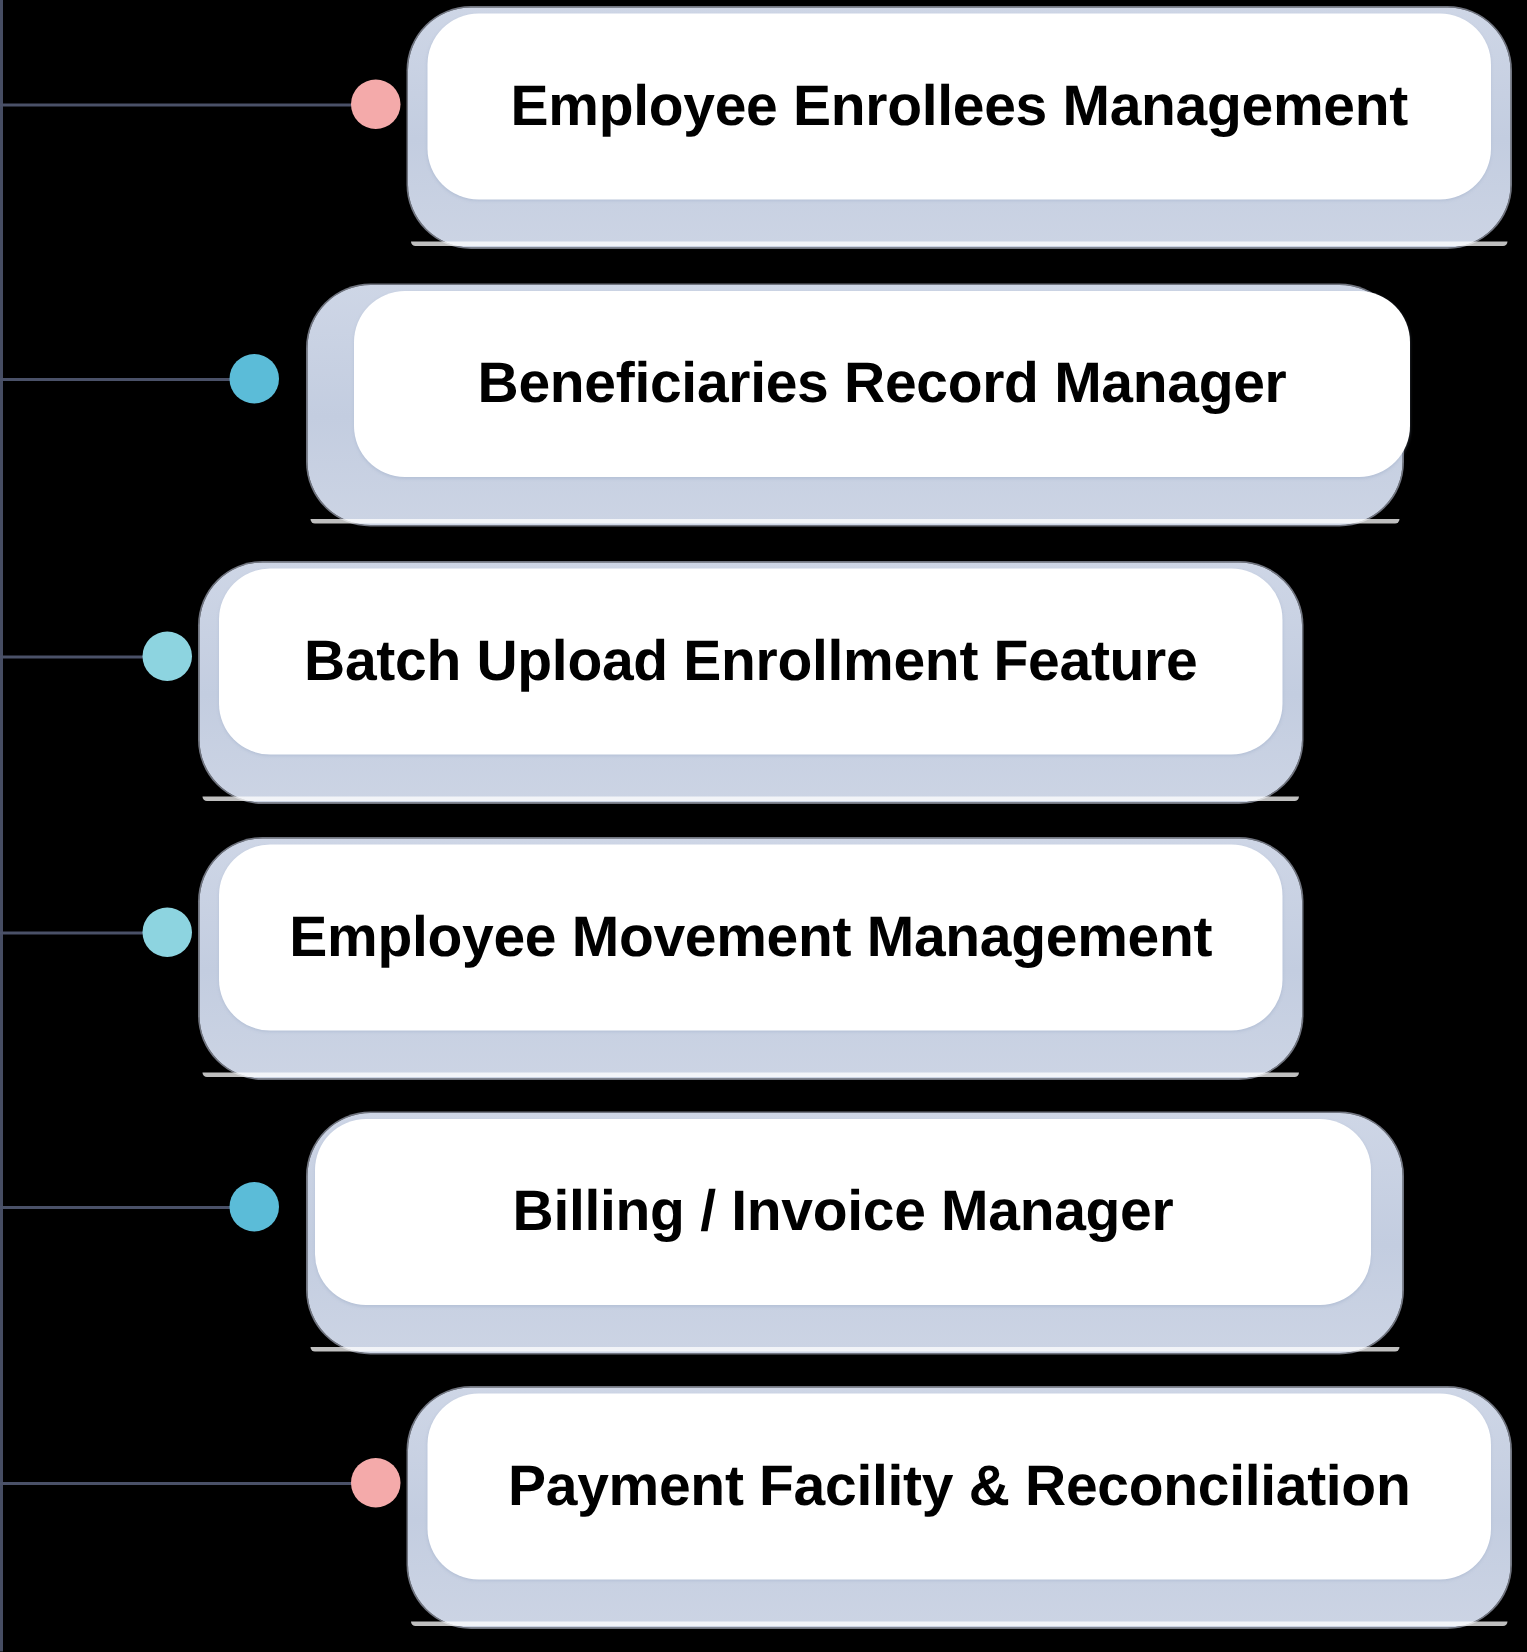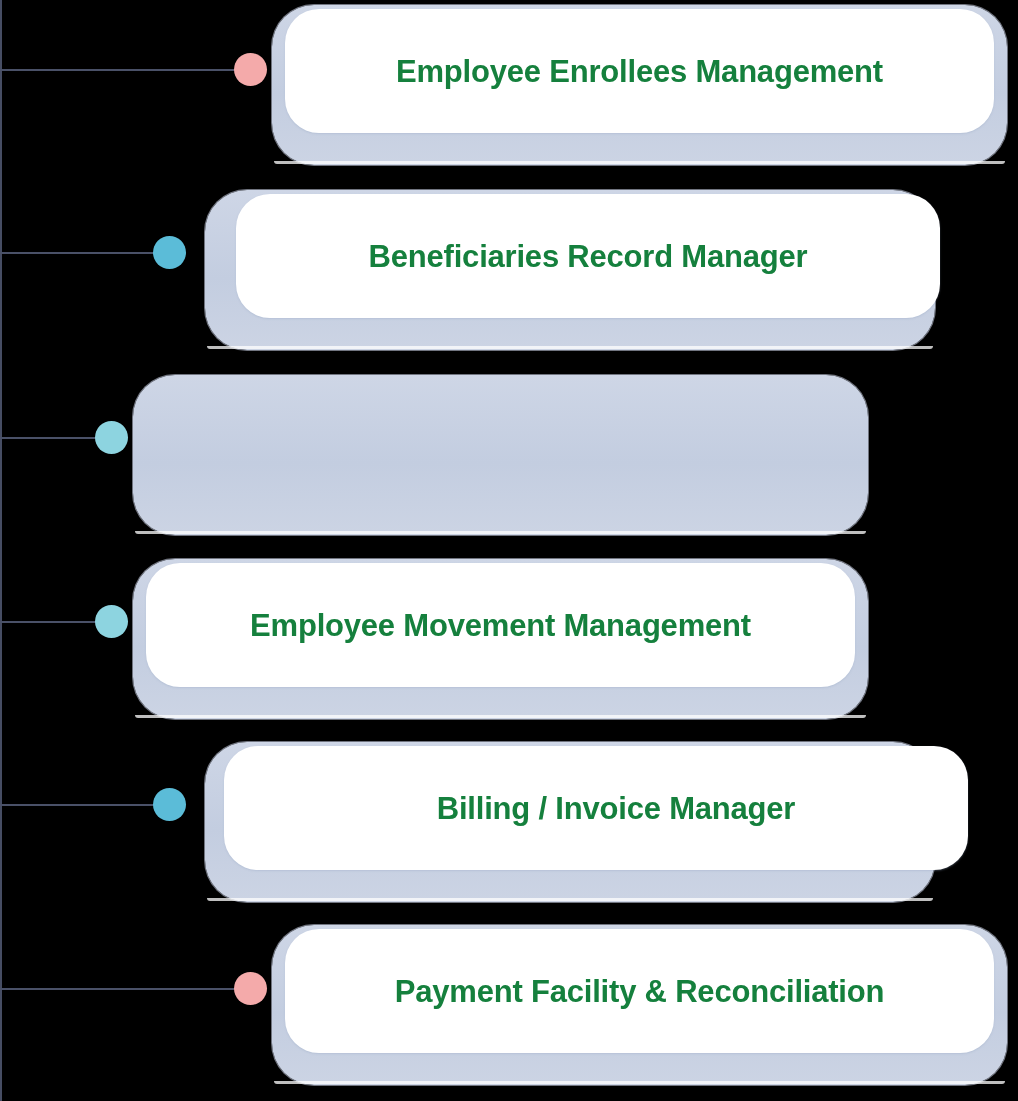--- a/index.html
+++ b/index.html
@@ -71,23 +71,23 @@
   .card-face {
     position: absolute;
     border-radius: 34px;
     background: #ffffff;
     display: flex;
     align-items: center;
     justify-content: center;
     box-shadow: 0 1px 2px rgba(150, 165, 195, 0.35);
   }
   .card-label {
-    color: #15803d;
+    color: #000000;
     font-family: "Liberation Sans", sans-serif;
-    font-size: 31px;
+    font-size: 38px;
     font-weight: 700;
     letter-spacing: -0.2px;
     white-space: nowrap;
     text-align: center;
     line-height: 1;
   }
 </style>
 </head>
 <body>
 
@@ -110,36 +110,39 @@
     <div class="card-backing"></div>
     <div class="card-face" style="left:31px; top:4px; width:704px; height:124px;">
       <span class="card-label">Beneficiaries Record Manager</span>
     </div>
   </div>
 
   <div class="connector" style="top:437px; width:98px;"></div>
   <div class="node-dot" style="left:95px; top:421px; width:33px; height:33px; background:#8dd4e0;"></div>
   <div class="card-group" style="left:133px; top:375px; width:735px; height:160px;">
     <div class="card-backing"></div>
+    <div class="card-face" style="left:13px; top:4px; width:709px; height:124px;">
+      <span class="card-label">Batch Upload Enrollment Feature</span>
+    </div>
   </div>
 
   <div class="connector" style="top:621px; width:98px;"></div>
   <div class="node-dot" style="left:95px; top:605px; width:33px; height:33px; background:#8dd4e0;"></div>
   <div class="card-group" style="left:133px; top:559px; width:735px; height:160px;">
     <div class="card-backing"></div>
     <div class="card-face" style="left:13px; top:4px; width:709px; height:124px;">
       <span class="card-label">Employee Movement Management</span>
     </div>
   </div>
 
   <div class="connector" style="top:804px; width:156px;"></div>
   <div class="node-dot" style="left:153px; top:788px; width:33px; height:33px; background:#5bbcd8;"></div>
   <div class="card-group" style="left:205px; top:742px; width:730px; height:160px;">
     <div class="card-backing"></div>
-    <div class="card-face" style="left:19px; top:4px; width:704px; height:124px;padding-left:40px;">
+    <div class="card-face" style="left:5px; top:4px; width:704px; height:124px;">
       <span class="card-label">Billing / Invoice Manager</span>
     </div>
   </div>
 
   <div class="connector" style="top:988px; width:238px;"></div>
   <div class="node-dot" style="left:234px; top:972px; width:33px; height:33px; background:#f4aaaa;"></div>
   <div class="card-group" style="left:272px; top:925px; width:735px; height:160px;">
     <div class="card-backing"></div>
     <div class="card-face" style="left:13px; top:4px; width:709px; height:124px;align-items:center;">
       <span class="card-label">Payment Facility &amp; Reconciliation</span>

